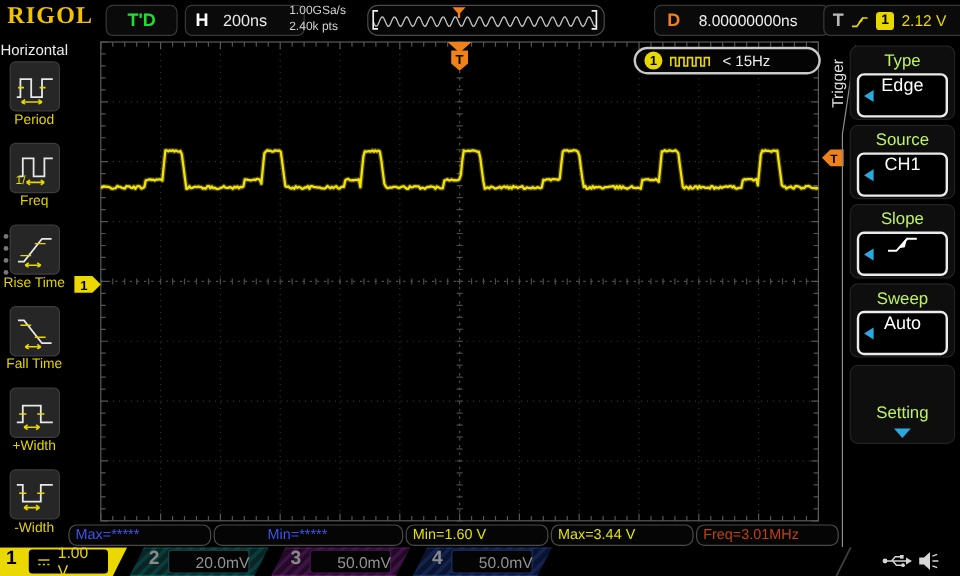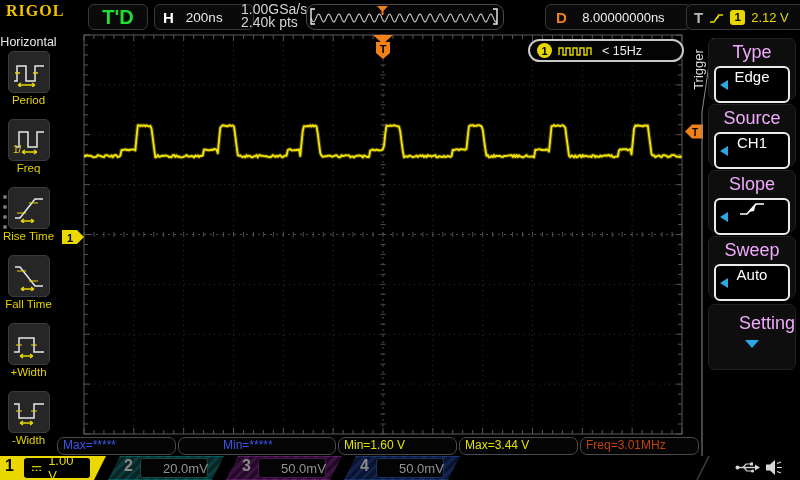--- a/index.html
+++ b/index.html
@@ -1,28 +1,28 @@
 <!DOCTYPE html>
 <html><head>
 <meta charset="utf-8">
 <style>
   html,body{margin:0;padding:0;background:#000;}
   .screen{position:relative;width:800px;height:480px;background:#000;overflow:hidden;
           font-family:"Liberation Sans",sans-serif;-webkit-font-smoothing:antialiased;}
   .abs{position:absolute;}
   
   .logo{left:6px;top:2px;font-family:"Liberation Serif",serif;font-weight:bold;
-        font-size:16px;color:#f2c200;letter-spacing:1px;}
+        font-size:20px;color:#f2c200;letter-spacing:1px;}
   .tb-box{height:24px;top:4px;background:#0a0a0a;border:1px solid #383838;border-radius:6px;
           display:flex;align-items:center;}
-  .td-badge{left:88px;width:58px;justify-content:center;color:#22dd33;font-weight:bold;font-size:20px;}
+  .td-badge{left:88px;width:58px;justify-content:center;color:#22dd33;font-weight:bold;font-size:15px;}
   .h-box{left:154px;width:82px;padding:0 8px;gap:12px;}
   .h-label{color:#fff;font-weight:bold;font-size:15px;}
   .h-val{color:#e8e8e8;font-size:13.5px;}
-  .rate-box{left:241px;top:3px;color:#d4d4d4;font-size:14px;line-height:13px;}
+  .rate-box{left:241px;top:3px;color:#d4d4d4;font-size:10px;line-height:13px;}
   .preview{left:306px;top:4px;width:196px;height:24px;background:#060606;
            border:1px solid #4a4a4a;border-radius:9px;overflow:hidden;}
   .d-box{left:545px;width:124px;padding:0 10px;}
   .d-label{color:#f08018;font-weight:bold;font-size:15px;}
   .d-val{color:#f0f0f0;font-size:13px;margin:0 auto;}
   .t-box{left:686px;width:110px;padding:0 7px;gap:6px;}
   .t-label{color:#b8b8b8;font-weight:bold;font-size:15px;}
   .trig-num{width:15px;height:15px;background:#e8d800;border-radius:3px;color:#000;
             font-weight:bold;font-size:11.5px;display:flex;align-items:center;justify-content:center;}
   .t-level{color:#e8d800;font-size:13px;}
@@ -41,28 +41,28 @@
               border:2px solid #c9c9c9;border-radius:12px;display:flex;align-items:center;
               gap:6px;padding:0 7px;box-sizing:border-box;}
   .badge-ch{width:15px;height:15px;border-radius:50%;background:#e8d800;color:#000;
             font-weight:bold;font-size:11px;display:flex;align-items:center;justify-content:center;flex:0 0 auto;}
   .badge-txt{color:#ececec;font-size:12.5px;white-space:nowrap;}
   
   .right-menu{left:705px;top:32px;width:95px;height:424px;}
   .rm-title{left:-37px;top:30px;width:60px;text-align:center;transform:rotate(-90deg);
             color:#dedede;font-size:13px;}
   .rm-sec{left:3px;width:88px;background:#0e0e0e;border:1px solid #222;border-radius:7px;box-sizing:border-box;}
-  .rm-label{text-align:center;color:#f0abfc;font-size:18px;margin-top:3px;}
+  .rm-label{text-align:center;color:#bef264;font-size:14px;margin-top:3px;}
   .rm-value{margin:3px 5px 0;height:33px;background:#000;border:2px solid #ececec;border-radius:6px;
             display:flex;align-items:flex-start;justify-content:center;color:#fff;font-size:15px;position:relative;}
   .tri-left{position:absolute;left:4px;top:50%;margin-top:-5px;width:0;height:0;
             border-top:5px solid transparent;border-bottom:5px solid transparent;border-right:8px solid #2aa9e0;}
   .tri-down{width:0;height:0;border-left:7px solid transparent;border-right:7px solid transparent;
             border-top:8px solid #2aa9e0;margin:6px auto 0;}
-  .setting-label{margin-top:8px;text-align:right;}
+  .setting-label{margin-top:30px;}
   
   .measure-bar{left:57px;top:437px;width:642px;height:18px;display:flex;gap:2px;}
   .meas-cell{flex:1;background:#050505;border:1px solid #4a4a4a;border-radius:7px;
              font-size:12px;line-height:15px;padding:0 5px;white-space:nowrap;overflow:hidden;}
   
   .channel-bar{left:0;top:456px;width:800px;height:24px;background:#000;}
   .ch-block{position:absolute;top:0;height:24px;}
   .ch-num{position:absolute;top:1px;font-weight:bold;font-size:16px;}
   .ch-inner{position:absolute;top:2px;bottom:2px;border-radius:3px;display:flex;
             align-items:center;gap:6px;padding:0 7px;font-size:13px;}

